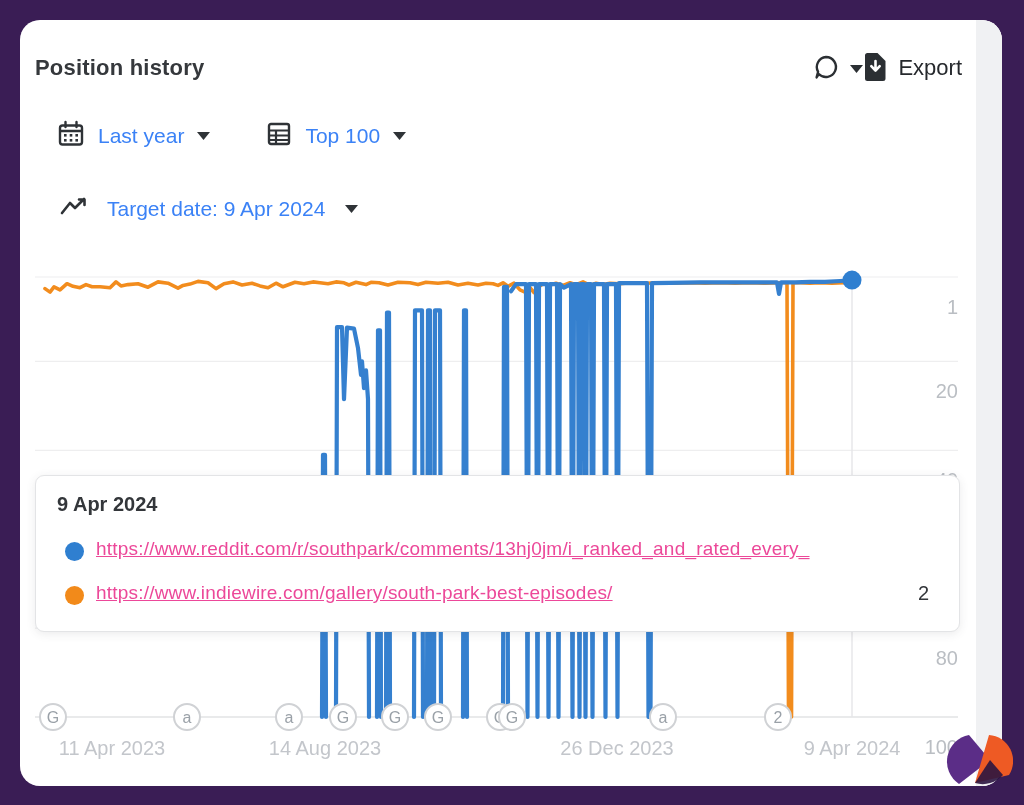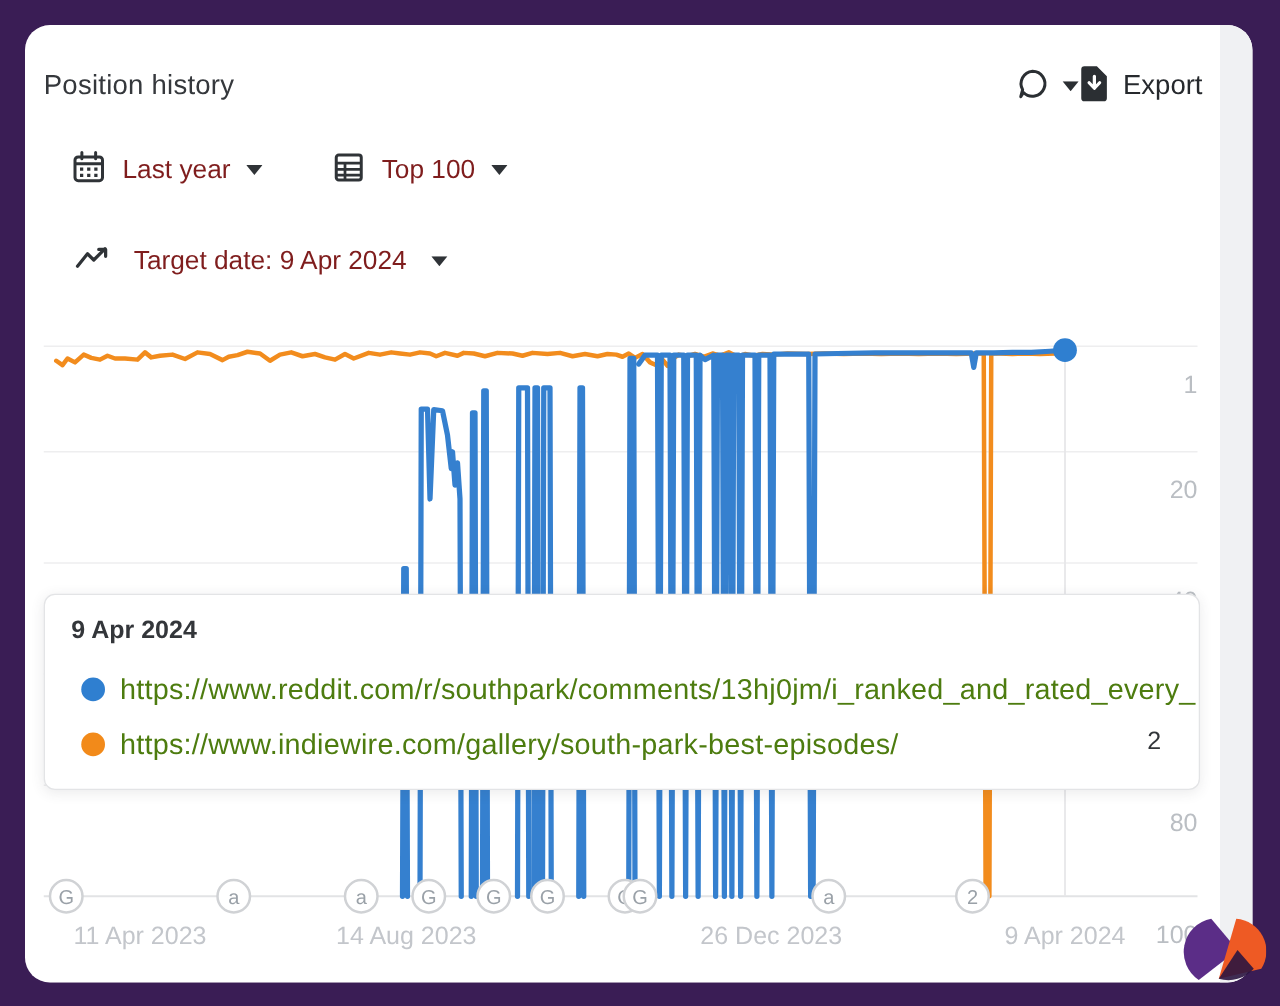--- a/index.html
+++ b/index.html
@@ -14,44 +14,44 @@
     box-shadow:0 0 0 1px rgba(255,255,255,0.25) inset;
   }
   .scroll-strip{
     position:absolute;right:0;top:0;width:26px;height:100%;
     background:#f0f1f3;
   }
   .hdr{
     position:absolute;left:15px;top:26px;right:40px;height:44px;
     display:flex;align-items:center;
   }
-  .page-title{font-size:22px;font-weight:normal;color:#35383c;letter-spacing:.2px;}
+  .page-title{font-size:22px;font-weight:bold;color:#35383c;letter-spacing:.2px;}
   .hdr-right{margin-left:auto;display:flex;align-items:center;}
   .icon-btn{display:flex;align-items:center;gap:10px;cursor:pointer;background:none;border:none;padding:0;}
   .export-label{font-size:22px;color:#26292d;}
   .caret{display:inline-block;}
   .controls{
     position:absolute;left:37px;top:100px;display:flex;align-items:center;gap:56px;
   }
   .control{display:flex;align-items:center;gap:13px;cursor:pointer;background:none;border:none;padding:0;}
-  .control-label{font-size:21px;color:#7f1d1d;}
+  .control-label{font-size:21px;color:#3b82f6;}
   .target-row{position:absolute;left:39px;top:176px;display:flex;align-items:center;gap:20px;cursor:pointer;background:none;border:none;padding:0;}
   svg.chart{position:absolute;left:0;top:0;}
   .tooltip{
     position:absolute;left:15px;top:455px;width:923px;height:155px;
     background:#ffffff;border:1px solid #e3e4e6;border-radius:9px;
     box-shadow:0 2px 10px rgba(60,60,70,0.10);
     z-index:5;
   }
   .tt-title{position:absolute;left:21px;top:17px;font-size:20px;font-weight:bold;color:#33363a;}
   .tt-row{position:absolute;left:0;right:0;height:26px;white-space:nowrap;}
   .tt-row.r0{top:62px;}
   .tt-row.r1{top:106px;}
   .tt-dot{position:absolute;left:29px;top:4px;width:19px;height:19px;border-radius:50%;}
-  .tt-url{position:absolute;left:60px;top:0;font-size:23px;color:#4d7c0f;letter-spacing:.2px;}
+  .tt-url{position:absolute;left:60px;top:0;font-size:19px;color:#ec4899;letter-spacing:.2px;text-decoration:underline;}
   .tt-value{position:absolute;right:30px;top:0;font-size:20px;color:#33363a;}
   .logo{position:absolute;left:945px;top:733px;width:68px;height:67px;z-index:9;}
 </style>
 </head>
 <body>
 
 <div class="card">
   <div class="scroll-strip"></div>
 
   <svg class="chart" id="chart" width="982" height="766" viewBox="0 0 982 766">

